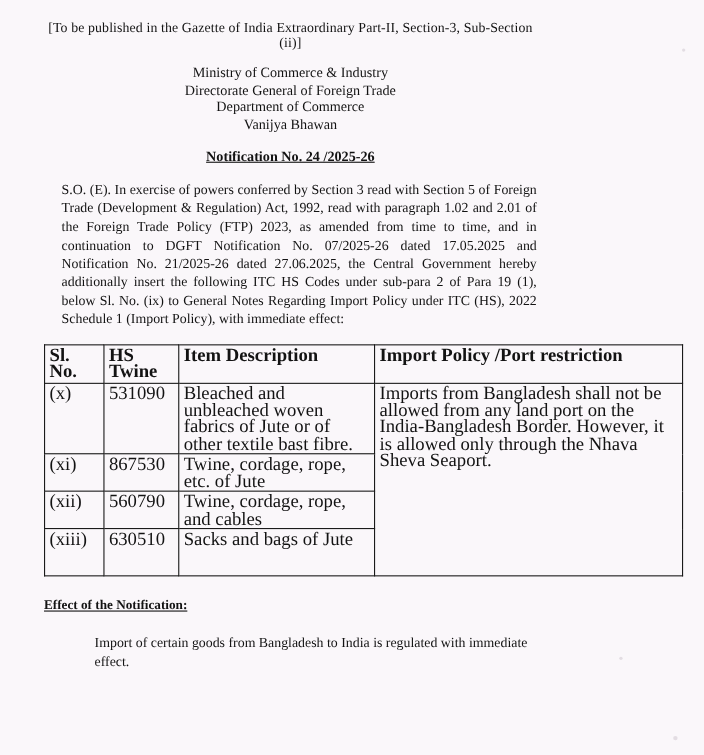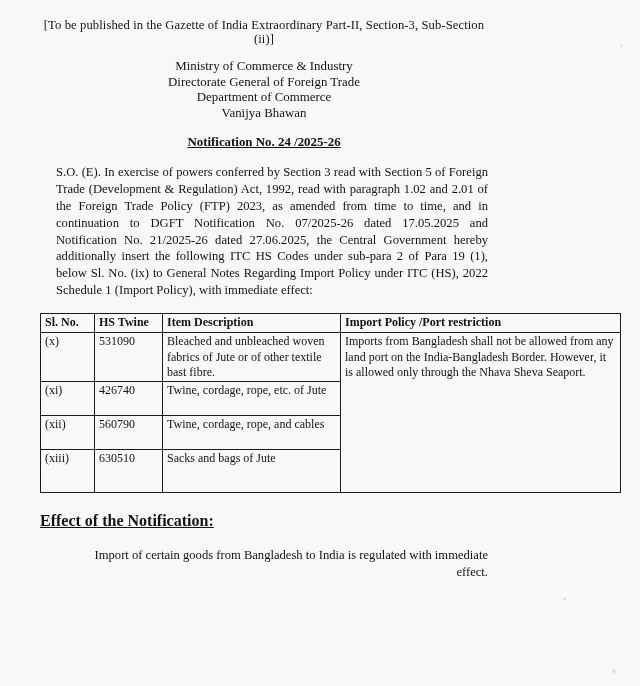--- a/index.html
+++ b/index.html
@@ -70,21 +70,21 @@
     line-height: 16.8px;
     text-align: justify;
     text-justify: inter-word;
     margin-left: 16px;
   }
   table.itc {
     margin-top: 14px;
     border-collapse: collapse;
     width: 548px;
     table-layout: fixed;
-    font-size: 12px;
+    font-size: 17px;
   }
   table.itc td, table.itc th {
     border: 1.2px solid #1a1a1a;
     vertical-align: top;
     padding: 1px 3px 1px 4px;
     line-height: 15.4px;
     text-align: left;
     font-weight: normal;
   }
   table.itc th {
@@ -110,31 +110,30 @@
     text-align: justify;
     text-justify: inter-word;
   }
   .clause-num {
     display: inline-block;
     width: 38px;
   }
   .effect-head {
     margin-top: 19px;
     font-weight: bold;
-    font-size: 16px;
+    font-size: 12px;
     text-decoration: underline;
     text-underline-offset: 1px;
     display: inline-block;
   }
   .effect-body {
     margin-top: 17px;
     font-size: 12.6px;
     line-height: 16.8px;
     padding-left: 46px;
-    text-align: right;
   }
   .speck {
     position: absolute;
     background: #cfc9cf;
     border-radius: 50%;
     opacity: 0.55;
   }
 </style>
 </head>
 <body>
@@ -174,21 +173,21 @@
     </thead>
     <tbody>
       <tr class="row-x">
         <td>(x)</td>
         <td>531090</td>
         <td>Bleached and unbleached woven fabrics of Jute or of other textile bast fibre.</td>
         <td class="policy-cell" rowspan="4">Imports from Bangladesh shall not be allowed from any land port on the India-Bangladesh Border. However, it is allowed only through the Nhava Sheva Seaport.</td>
       </tr>
       <tr class="row-xi">
         <td>(xi)</td>
-        <td>426740</td>
+        <td>867530</td>
         <td>Twine, cordage, rope, etc. of Jute</td>
       </tr>
       <tr class="row-xii">
         <td>(xii)</td>
         <td>560790</td>
         <td>Twine, cordage, rope, and cables</td>
       </tr>
       <tr class="row-xiii">
         <td>(xiii)</td>
         <td>630510</td>

